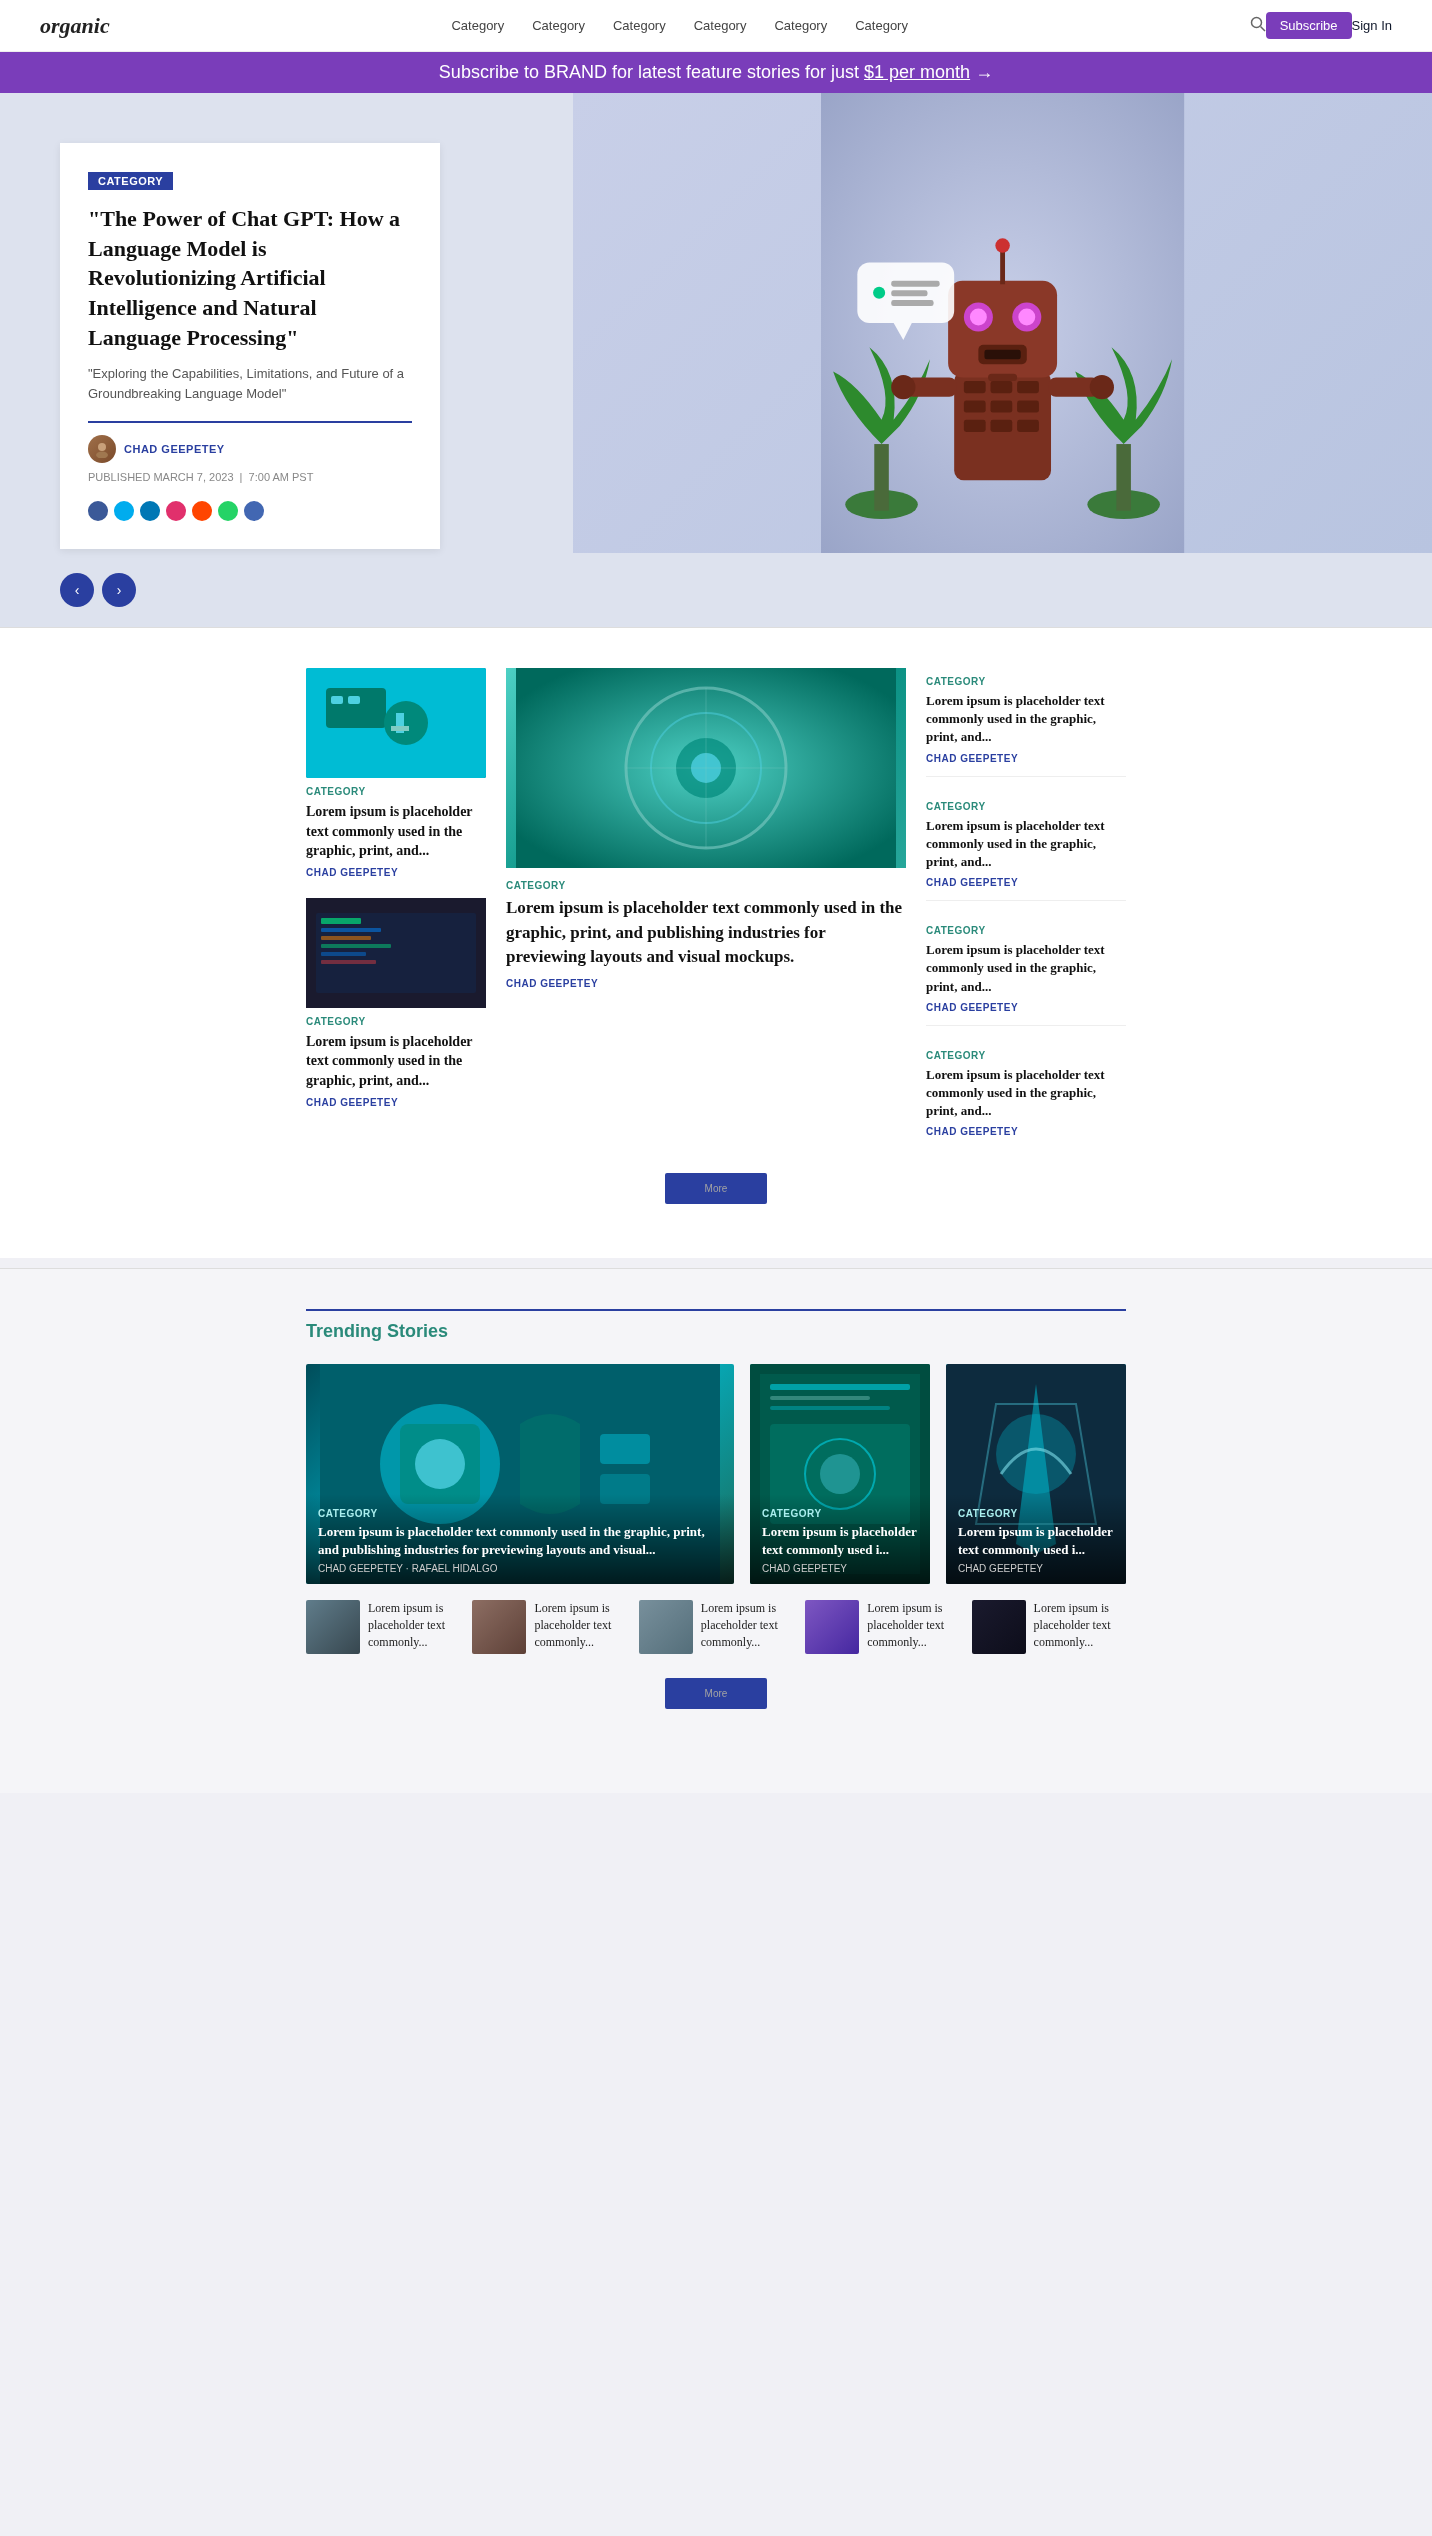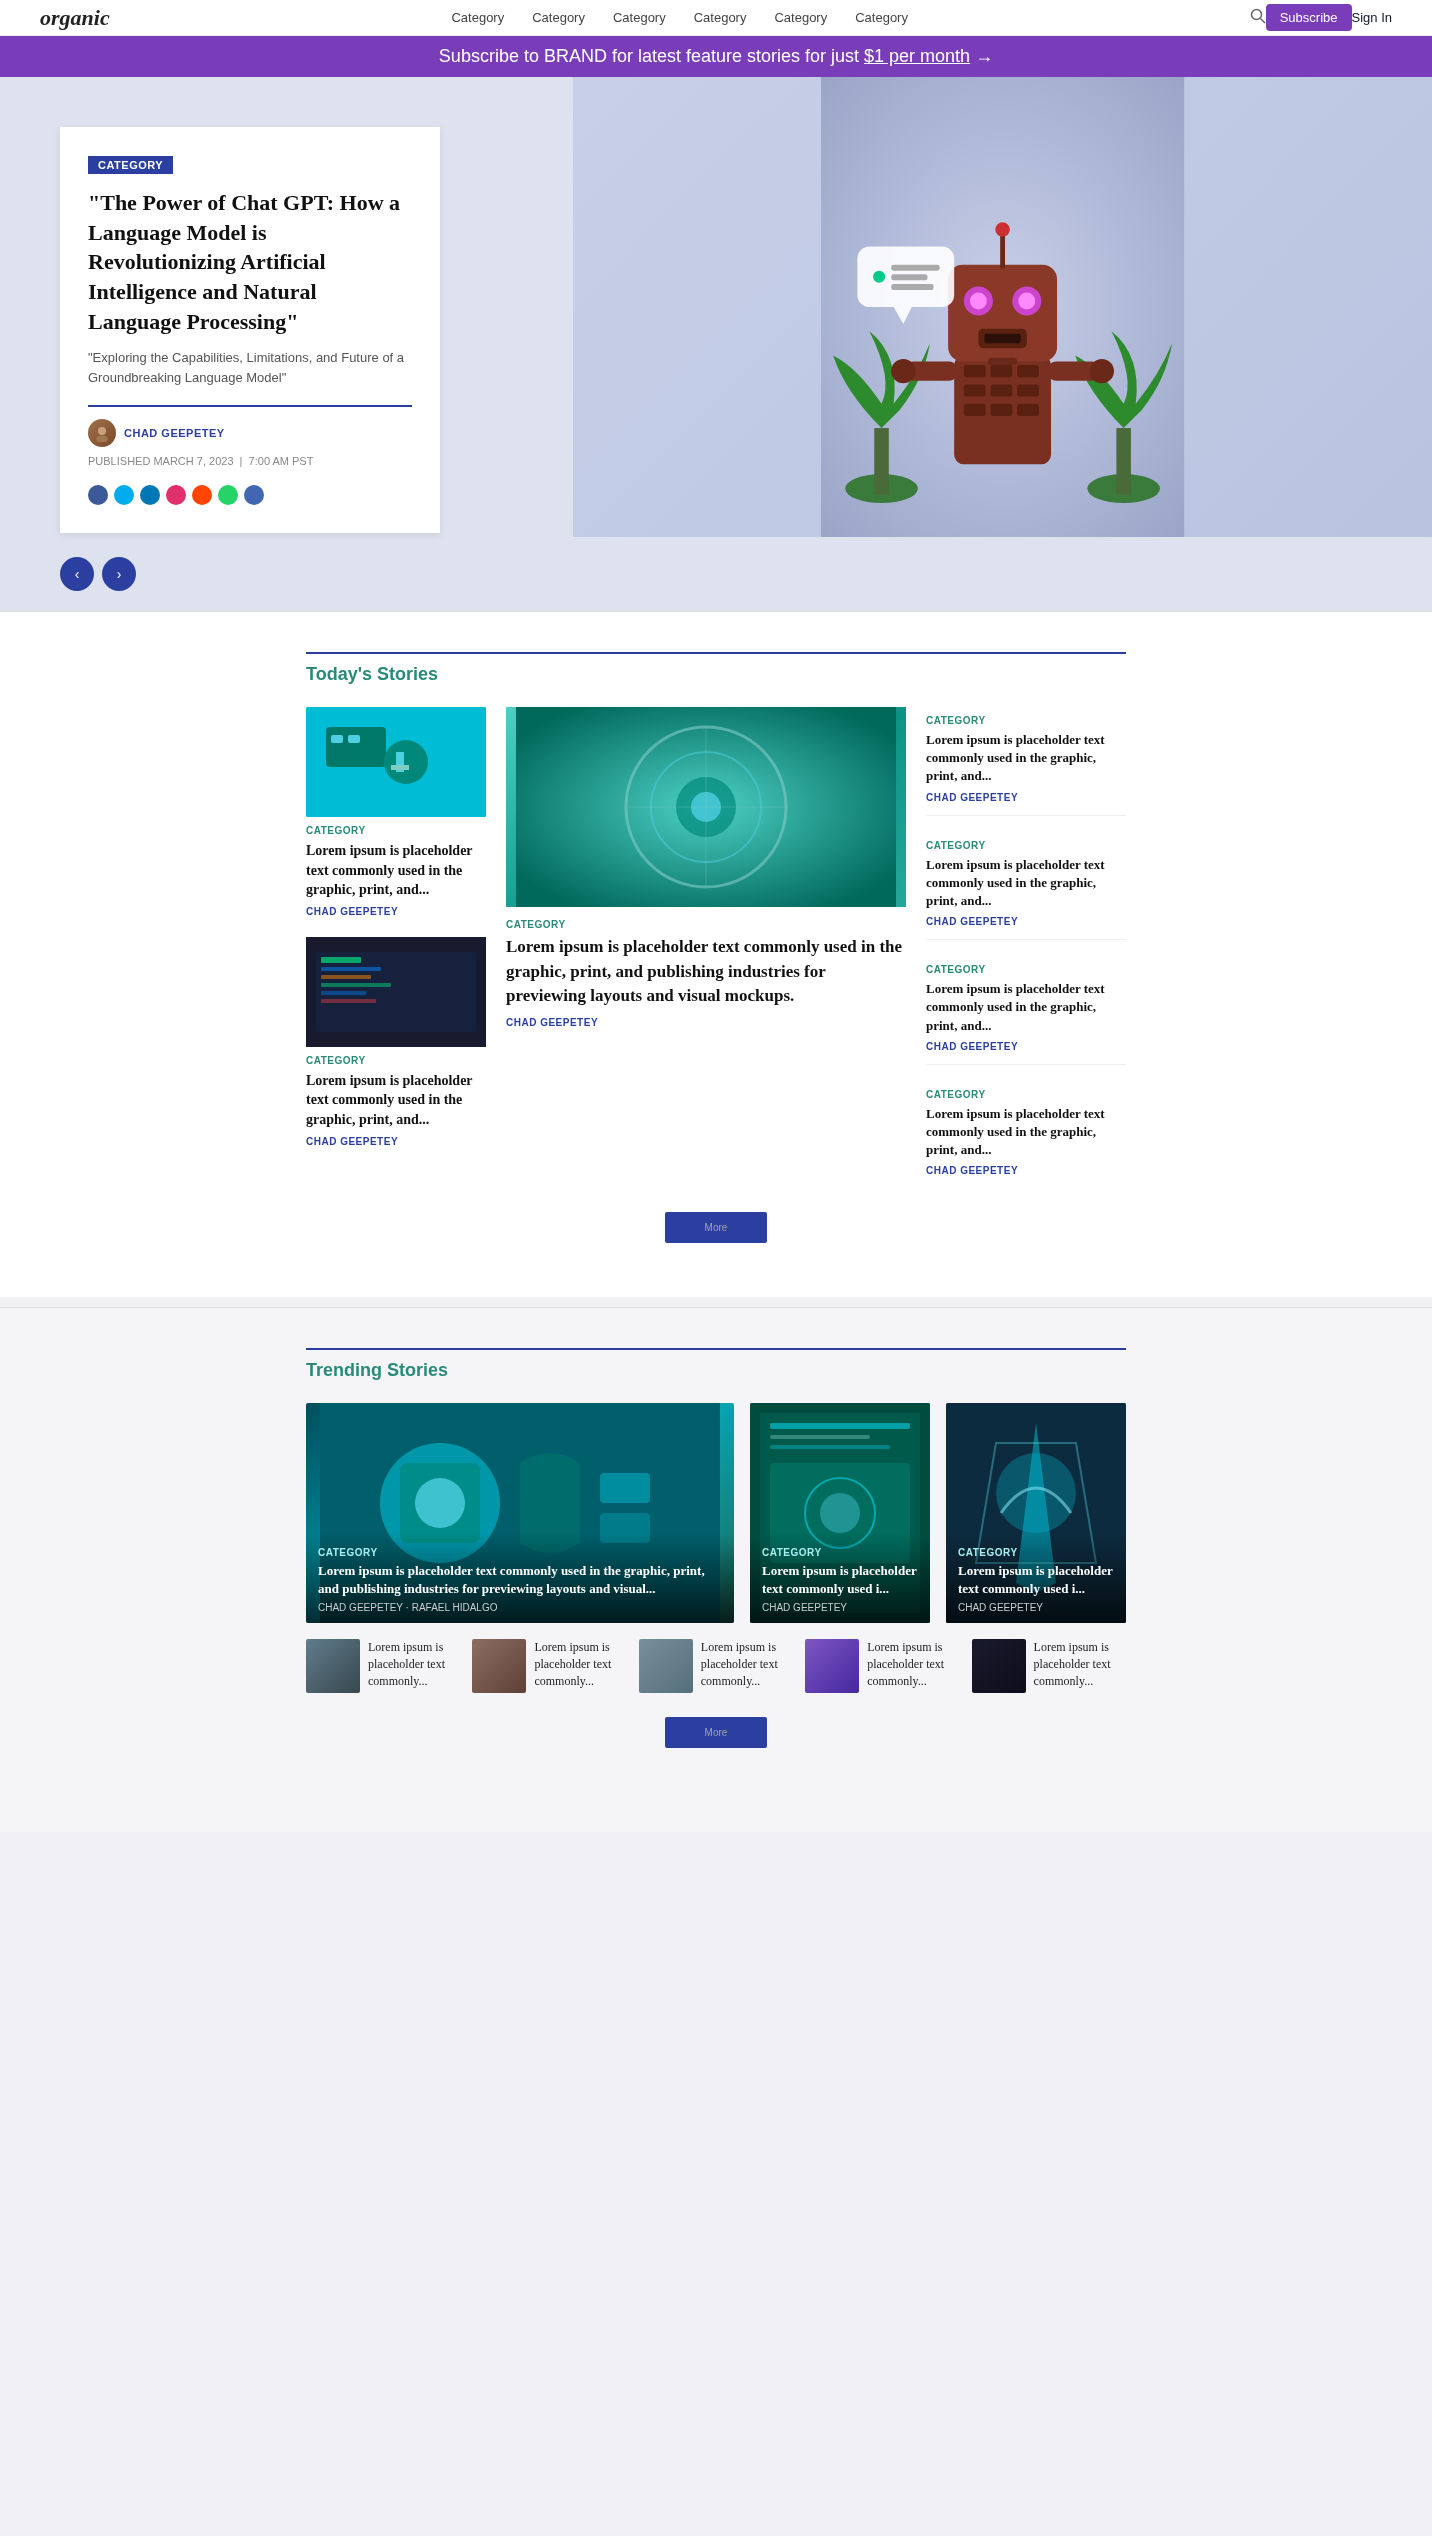--- a/index.html
+++ b/index.html
@@ -5,21 +5,21 @@
     * { margin: 0; padding: 0; box-sizing: border-box; }
     body { font-family: Georgia, 'Times New Roman', serif; background: #f0f0f5; color: #222; }
 
     
     nav {
       background: #fff;
       display: flex;
       align-items: center;
       justify-content: space-between;
       padding: 0 40px;
-      height: 36px;
+      height: 52px;
       border-bottom: 1px solid #eee;
     }
     .nav-logo {
       font-family: 'Georgia', serif;
       font-style: italic;
       font-size: 22px;
       color: #222;
       font-weight: bold;
     }
     .nav-links {
@@ -503,21 +503,20 @@
   </div>
 </div>
 
 <div class="carousel-controls">
   <button class="carousel-btn">‹</button>
   <button class="carousel-btn">›</button>
 </div>
 
 <div style="background:#fff; padding: 10px 0 0 0; border-top: 1px solid #ddd;">
   <div class="section-container">
-    <h2 class="section-title">Today's Stories</h2>
     <div class="todays-grid">
 
       <div class="col-left">
 
         <div>
           <div class="story-thumb story-thumb-1">
             <svg width="100%" height="110" viewBox="0 0 180 110">
               <rect width="180" height="110" fill="#00bcd4"></rect>
               <rect x="20" y="20" width="60" height="40" rx="4" fill="#00796b"></rect>
               <rect x="25" y="28" width="12" height="8" rx="2" fill="#4dd0e1"></rect>

